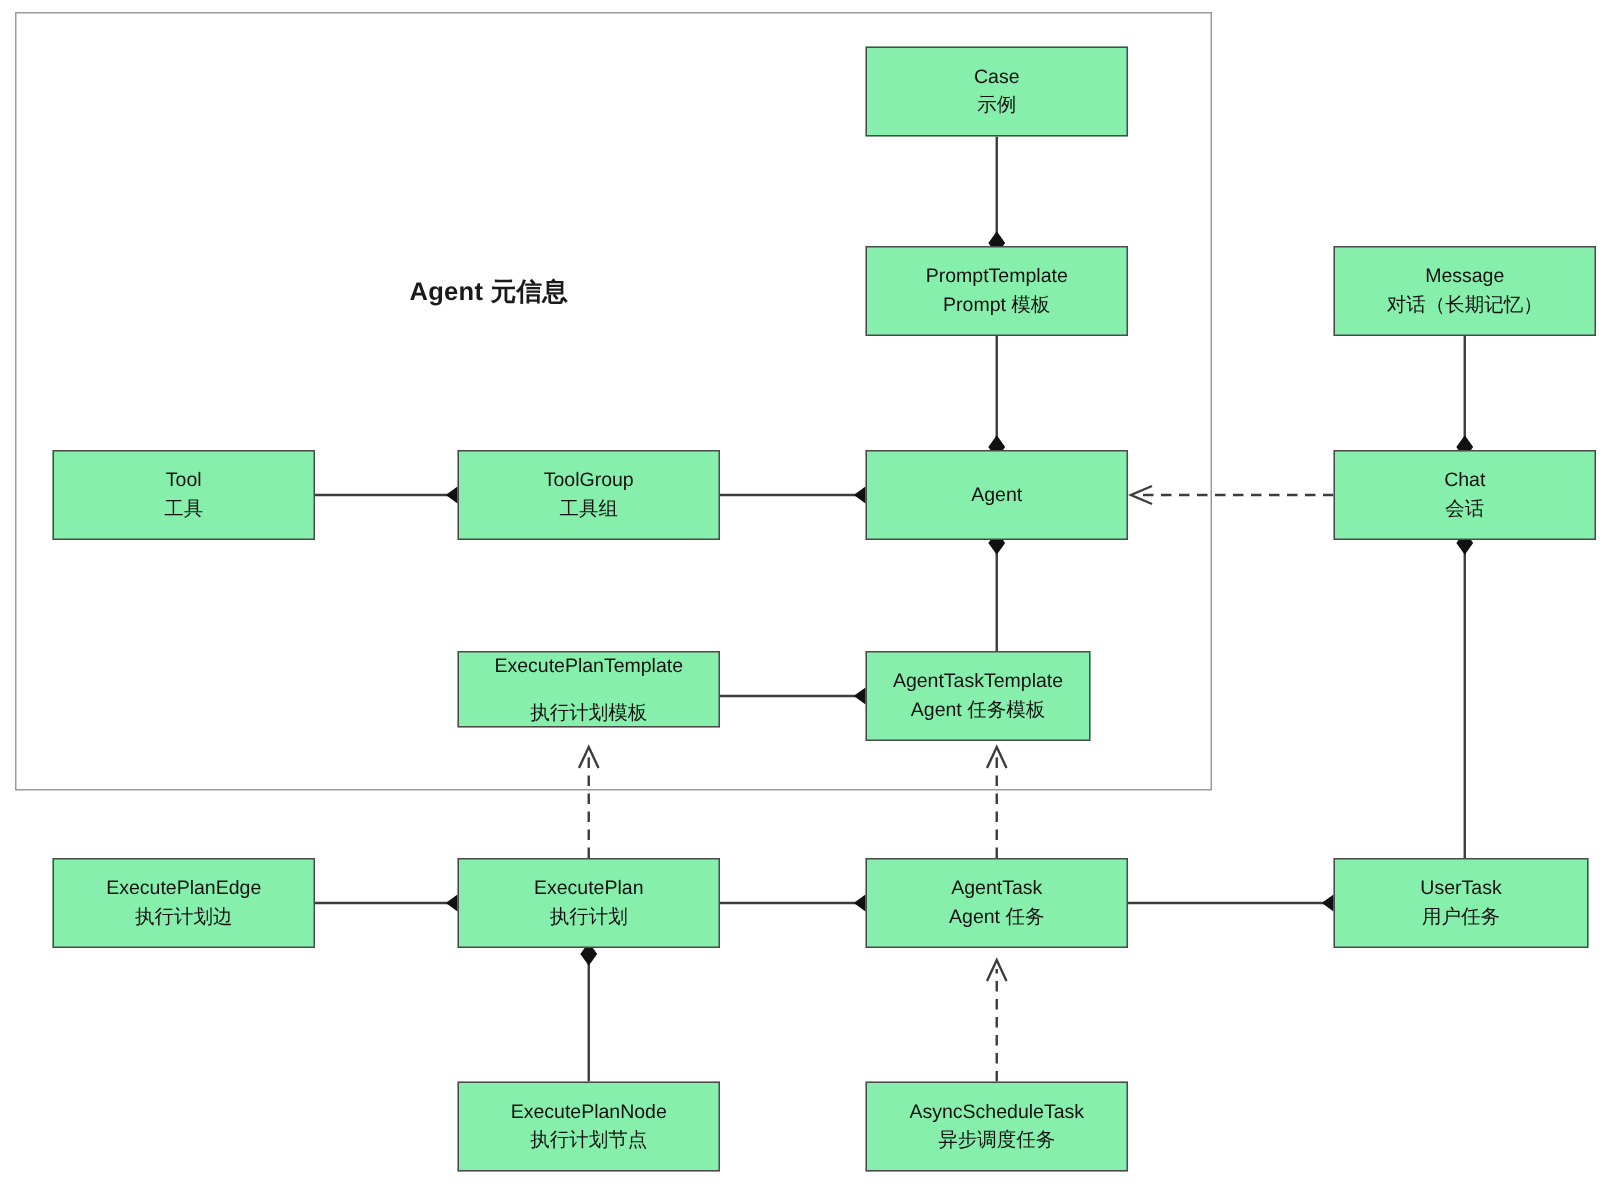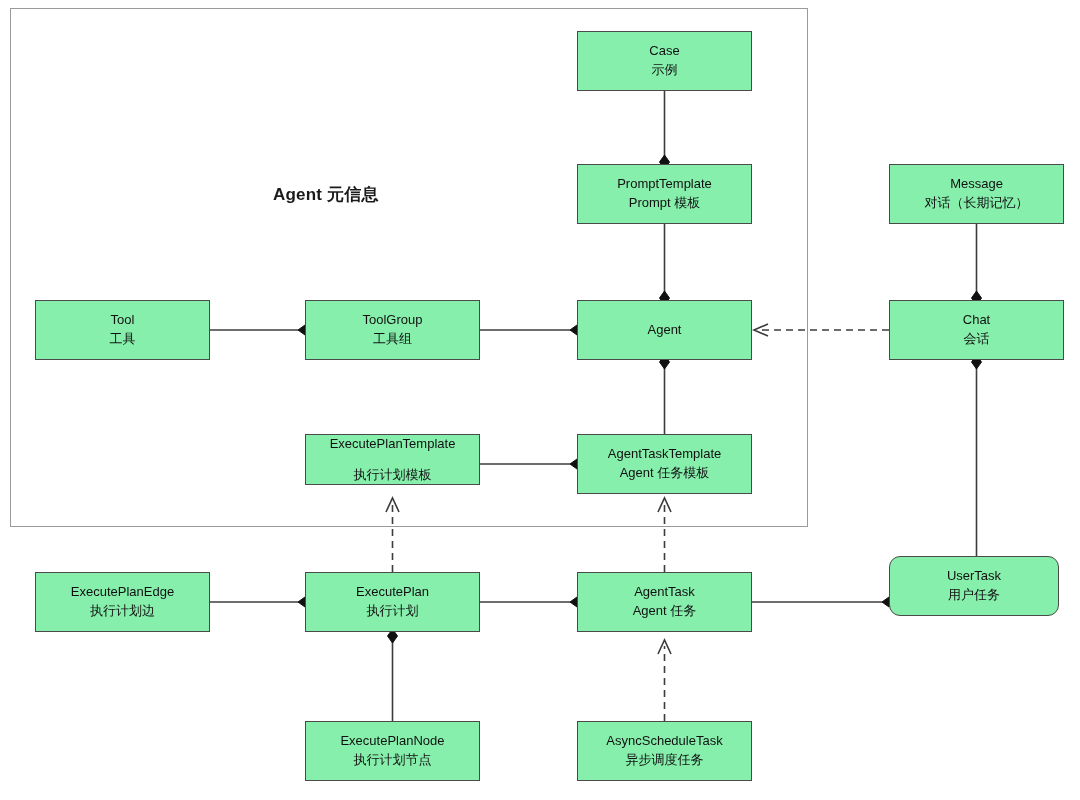--- a/index.html
+++ b/index.html
@@ -172,41 +172,41 @@
   <div class="node" style="left:889px; top:300px; width:175px; height:60px;">
     <span class="line1">Chat</span>
     <span class="line2">会话</span>
   </div>
 
   <div class="node" style="left:305px; top:434px; width:175px; height:51px;gap:12px;">
     <span class="line1">ExecutePlanTemplate</span>
     <span class="line2">执行计划模板</span>
   </div>
 
-  <div class="node" style="left:577px; top:434px; width:175px; height:60px;">
+  <div class="node" style="left:577px; top:434px; width:150px; height:60px;">
     <span class="line1">AgentTaskTemplate</span>
     <span class="line2">Agent 任务模板</span>
   </div>
 
   <div class="node" style="left:35px; top:572px; width:175px; height:60px;">
     <span class="line1">ExecutePlanEdge</span>
     <span class="line2">执行计划边</span>
   </div>
 
   <div class="node" style="left:577px; top:572px; width:175px; height:60px;">
     <span class="line1">AgentTask</span>
     <span class="line2">Agent 任务</span>
   </div>
 
   <div class="node" style="left:305px; top:572px; width:175px; height:60px;">
     <span class="line1">ExecutePlan</span>
     <span class="line2">执行计划</span>
   </div>
 
-  <div class="node" style="left:889px; top:556px; width:170px; height:60px;border-radius:11px;">
+  <div class="node" style="left:889px; top:572px; width:170px; height:60px;">
     <span class="line1">UserTask</span>
     <span class="line2">用户任务</span>
   </div>
 
   <div class="node" style="left:305px; top:721px; width:175px; height:60px;">
     <span class="line1">ExecutePlanNode</span>
     <span class="line2">执行计划节点</span>
   </div>
 
   <div class="node" style="left:577px; top:721px; width:175px; height:60px;">

